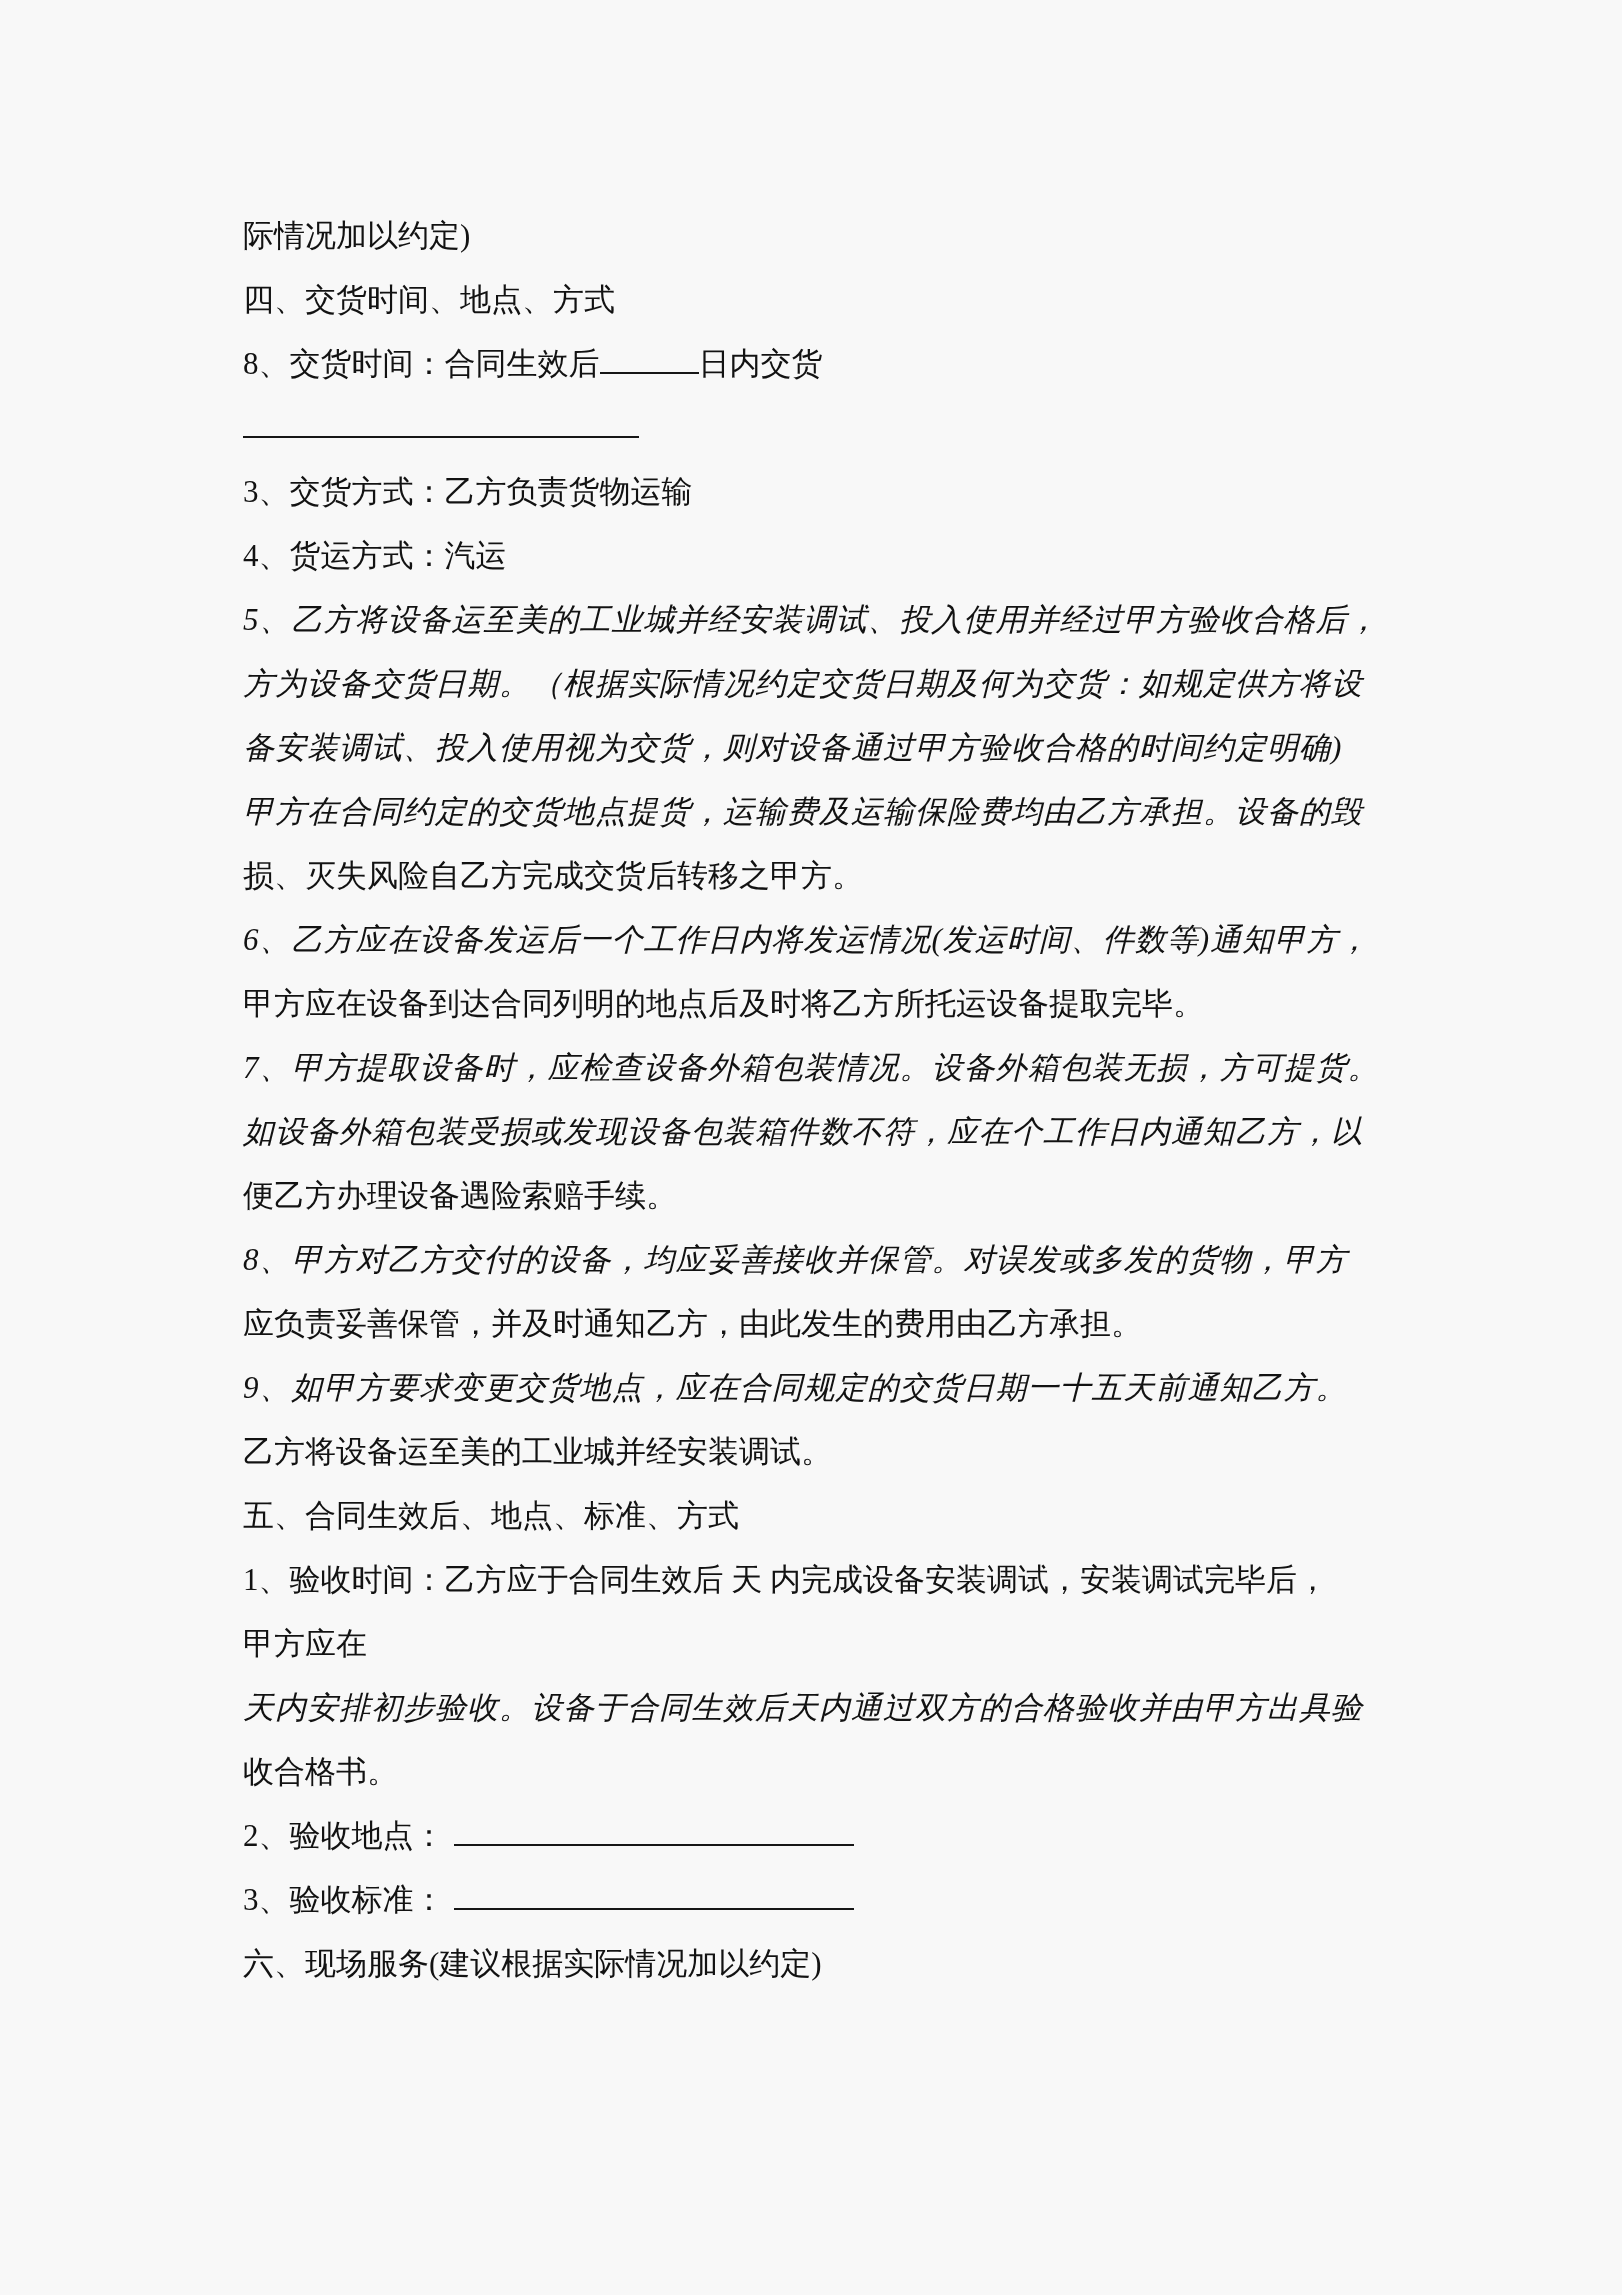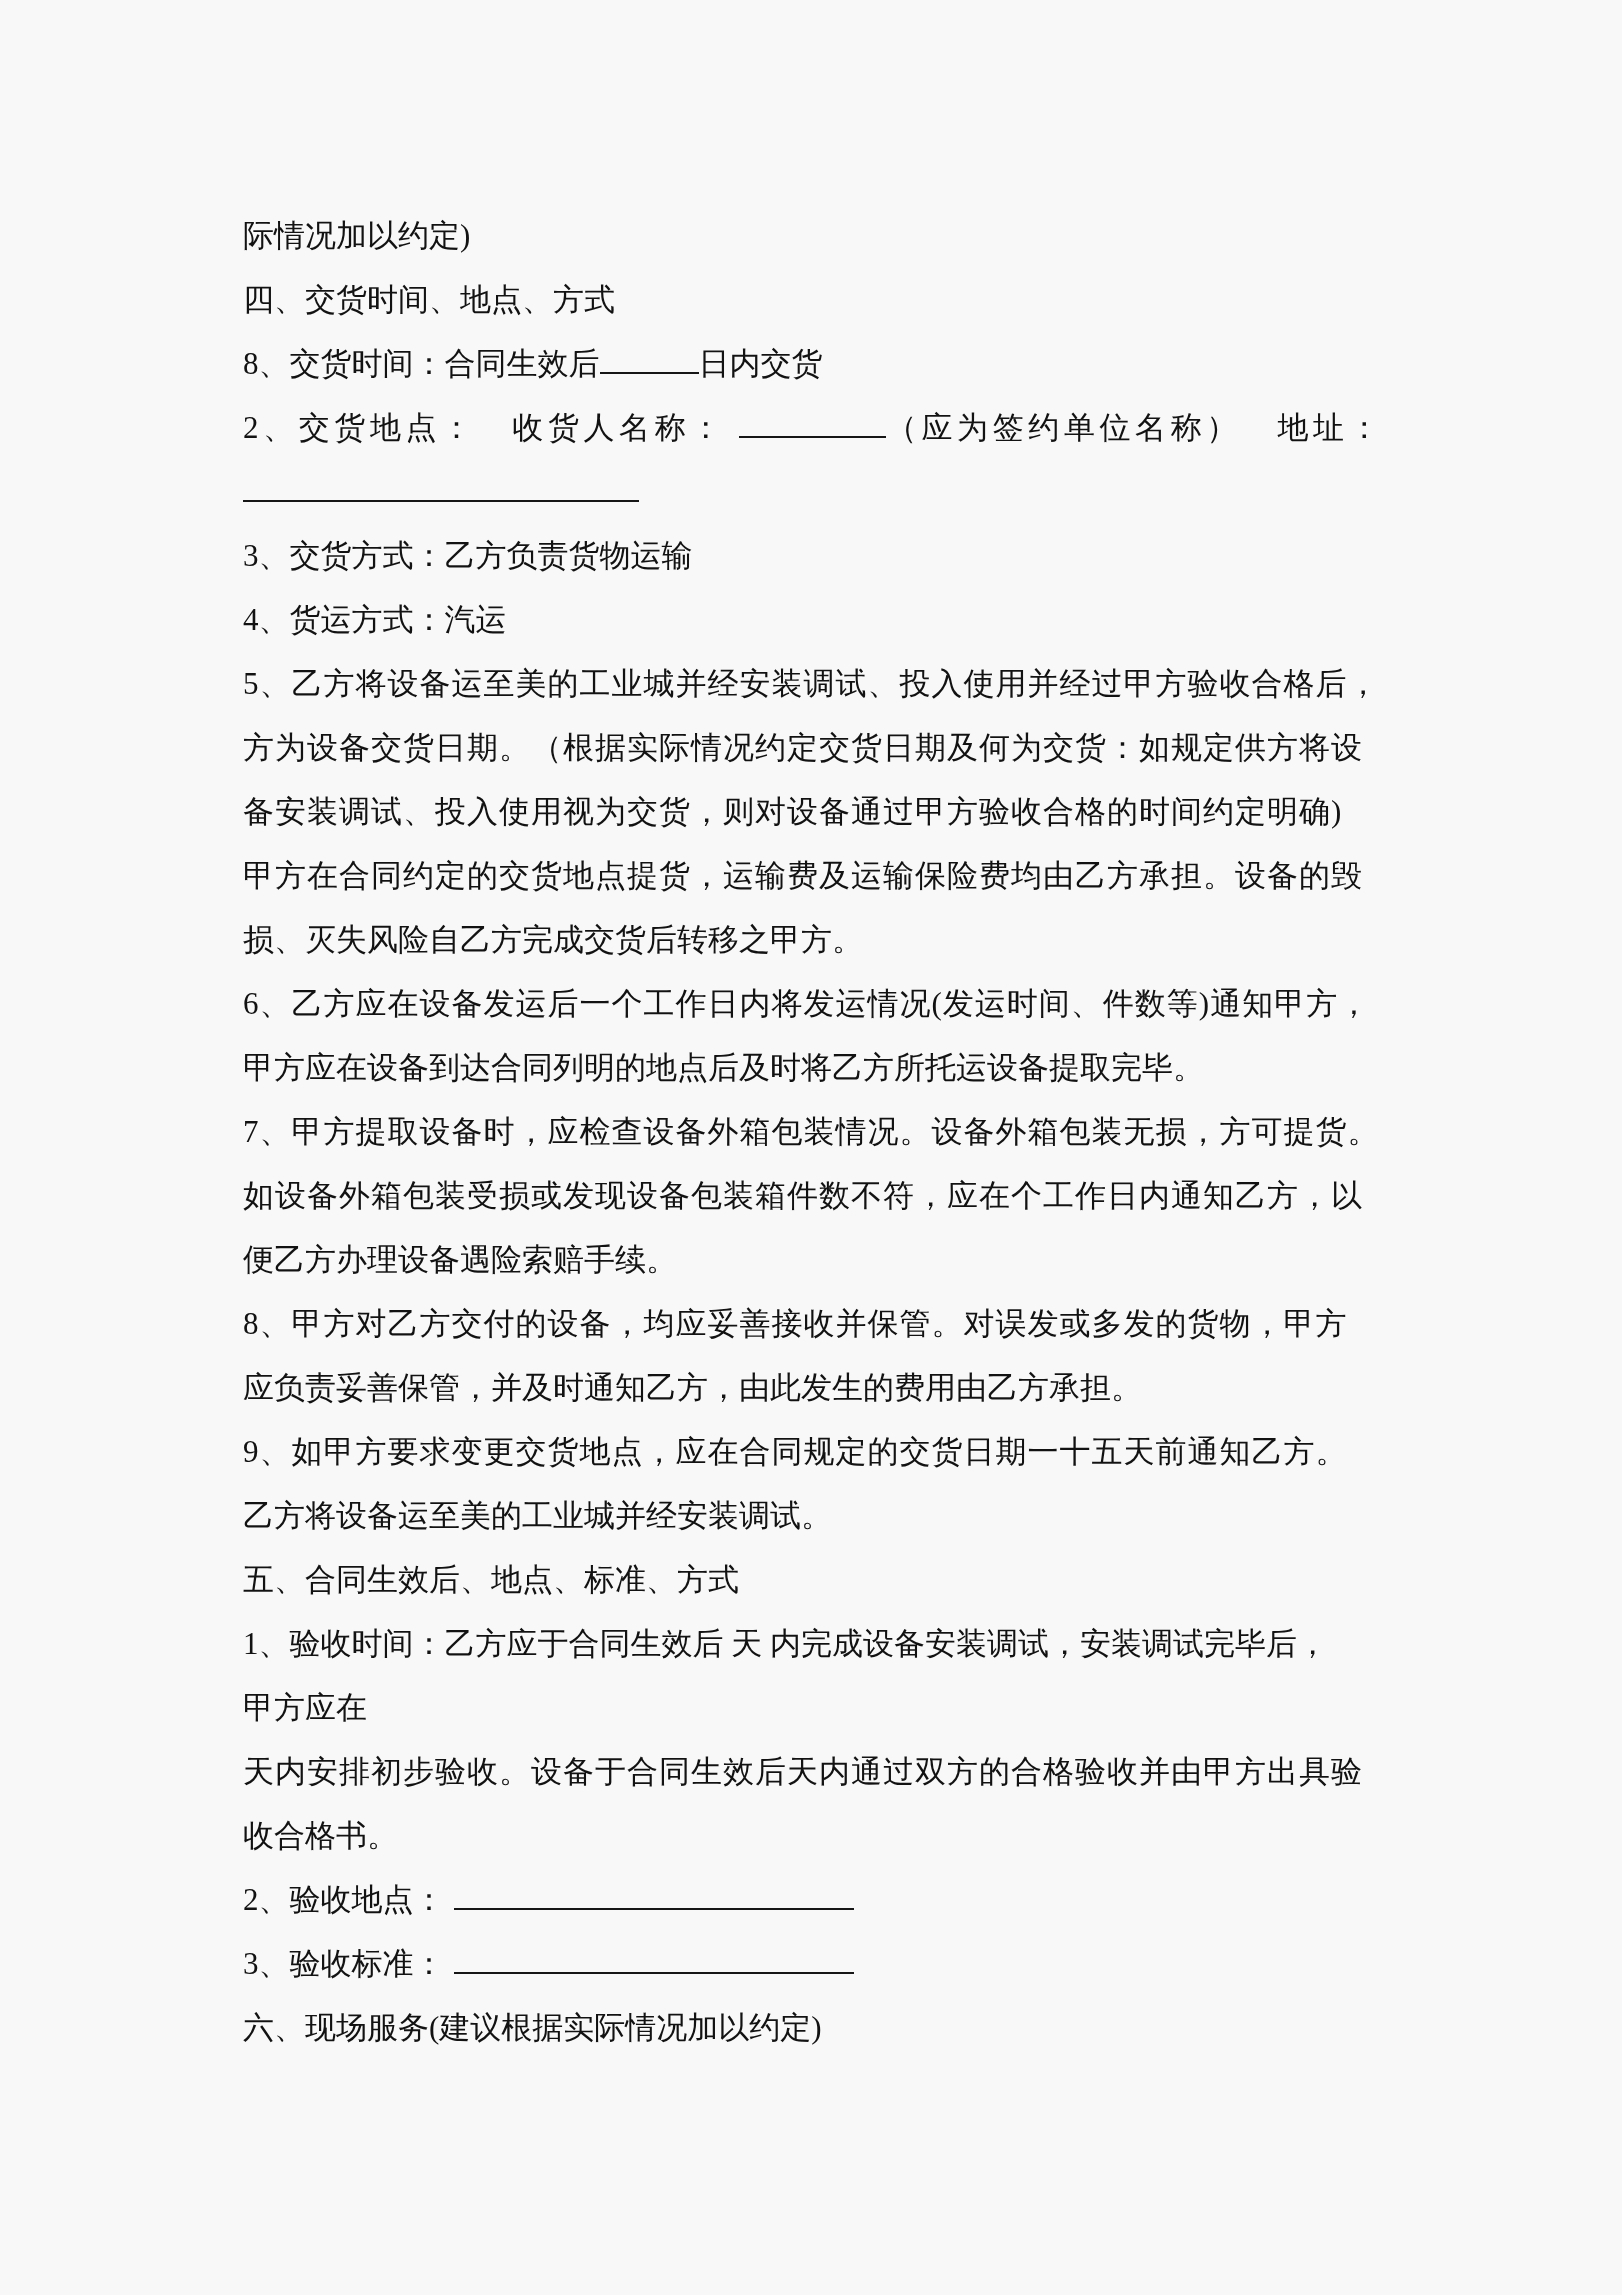--- a/index.html
+++ b/index.html
@@ -17,38 +17,37 @@
     top:204px;
     width:1136px;
   }
   .line{
     height:64px;
     line-height:64px;
     font-size:31px;
     white-space:nowrap;
     letter-spacing:0;
   }
-  .line.justify{letter-spacing:1px;}
+  .line.justify{letter-spacing:1px;font-style:italic;}
   .line.wide{letter-spacing:4.6px;}
   .seg-text{display:inline;}
   .seg-blank{
     display:inline-block;
     height:3.9px;
     border-bottom:2px solid #161616;
   }
   .seg-gap{display:inline-block;height:0.7px;}
 </style>
 </head>
 <body style="background: rgb(248, 248, 248); color: rgb(18, 18, 18);">
 
 <div class="page">
     <div class="line normal"><span class="seg-text">际情况加以约定)</span></div>
     <div class="line normal"><span class="seg-text">四、交货时间、地点、方式</span></div>
     <div class="line normal"><span class="seg-text">8、交货时间：合同生效后</span><span class="seg-blank" style="width: 99px; border-bottom-color: rgb(22, 22, 22);"></span><span class="seg-text">日内交货</span></div>
-    <div class="line wide"><span class="seg-text">2、交货地点：　收货人名称：</span><span class="seg-gap" style="width: 13px;"></span><span class="seg-blank" style="width: 147px; border-bottom-color: rgb(22, 22, 22);"></span><span class="seg-text">（应为签约单位名称）　地址：</span></div>
     <div class="line normal"><span class="seg-blank" style="width: 396px; border-bottom-color: rgb(22, 22, 22);"></span></div>
     <div class="line normal"><span class="seg-text">3、交货方式：乙方负责货物运输</span></div>
     <div class="line normal"><span class="seg-text">4、货运方式：汽运</span></div>
     <div class="line justify"><span class="seg-text">5、乙方将设备运至美的工业城并经安装调试、投入使用并经过甲方验收合格后，</span></div>
     <div class="line justify"><span class="seg-text">方为设备交货日期。（根据实际情况约定交货日期及何为交货：如规定供方将设</span></div>
     <div class="line justify"><span class="seg-text">备安装调试、投入使用视为交货，则对设备通过甲方验收合格的时间约定明确)</span></div>
     <div class="line justify"><span class="seg-text">甲方在合同约定的交货地点提货，运输费及运输保险费均由乙方承担。设备的毁</span></div>
     <div class="line normal"><span class="seg-text">损、灭失风险自乙方完成交货后转移之甲方。</span></div>
     <div class="line justify"><span class="seg-text">6、乙方应在设备发运后一个工作日内将发运情况(发运时间、件数等)通知甲方，</span></div>
     <div class="line normal"><span class="seg-text">甲方应在设备到达合同列明的地点后及时将乙方所托运设备提取完毕。</span></div>

